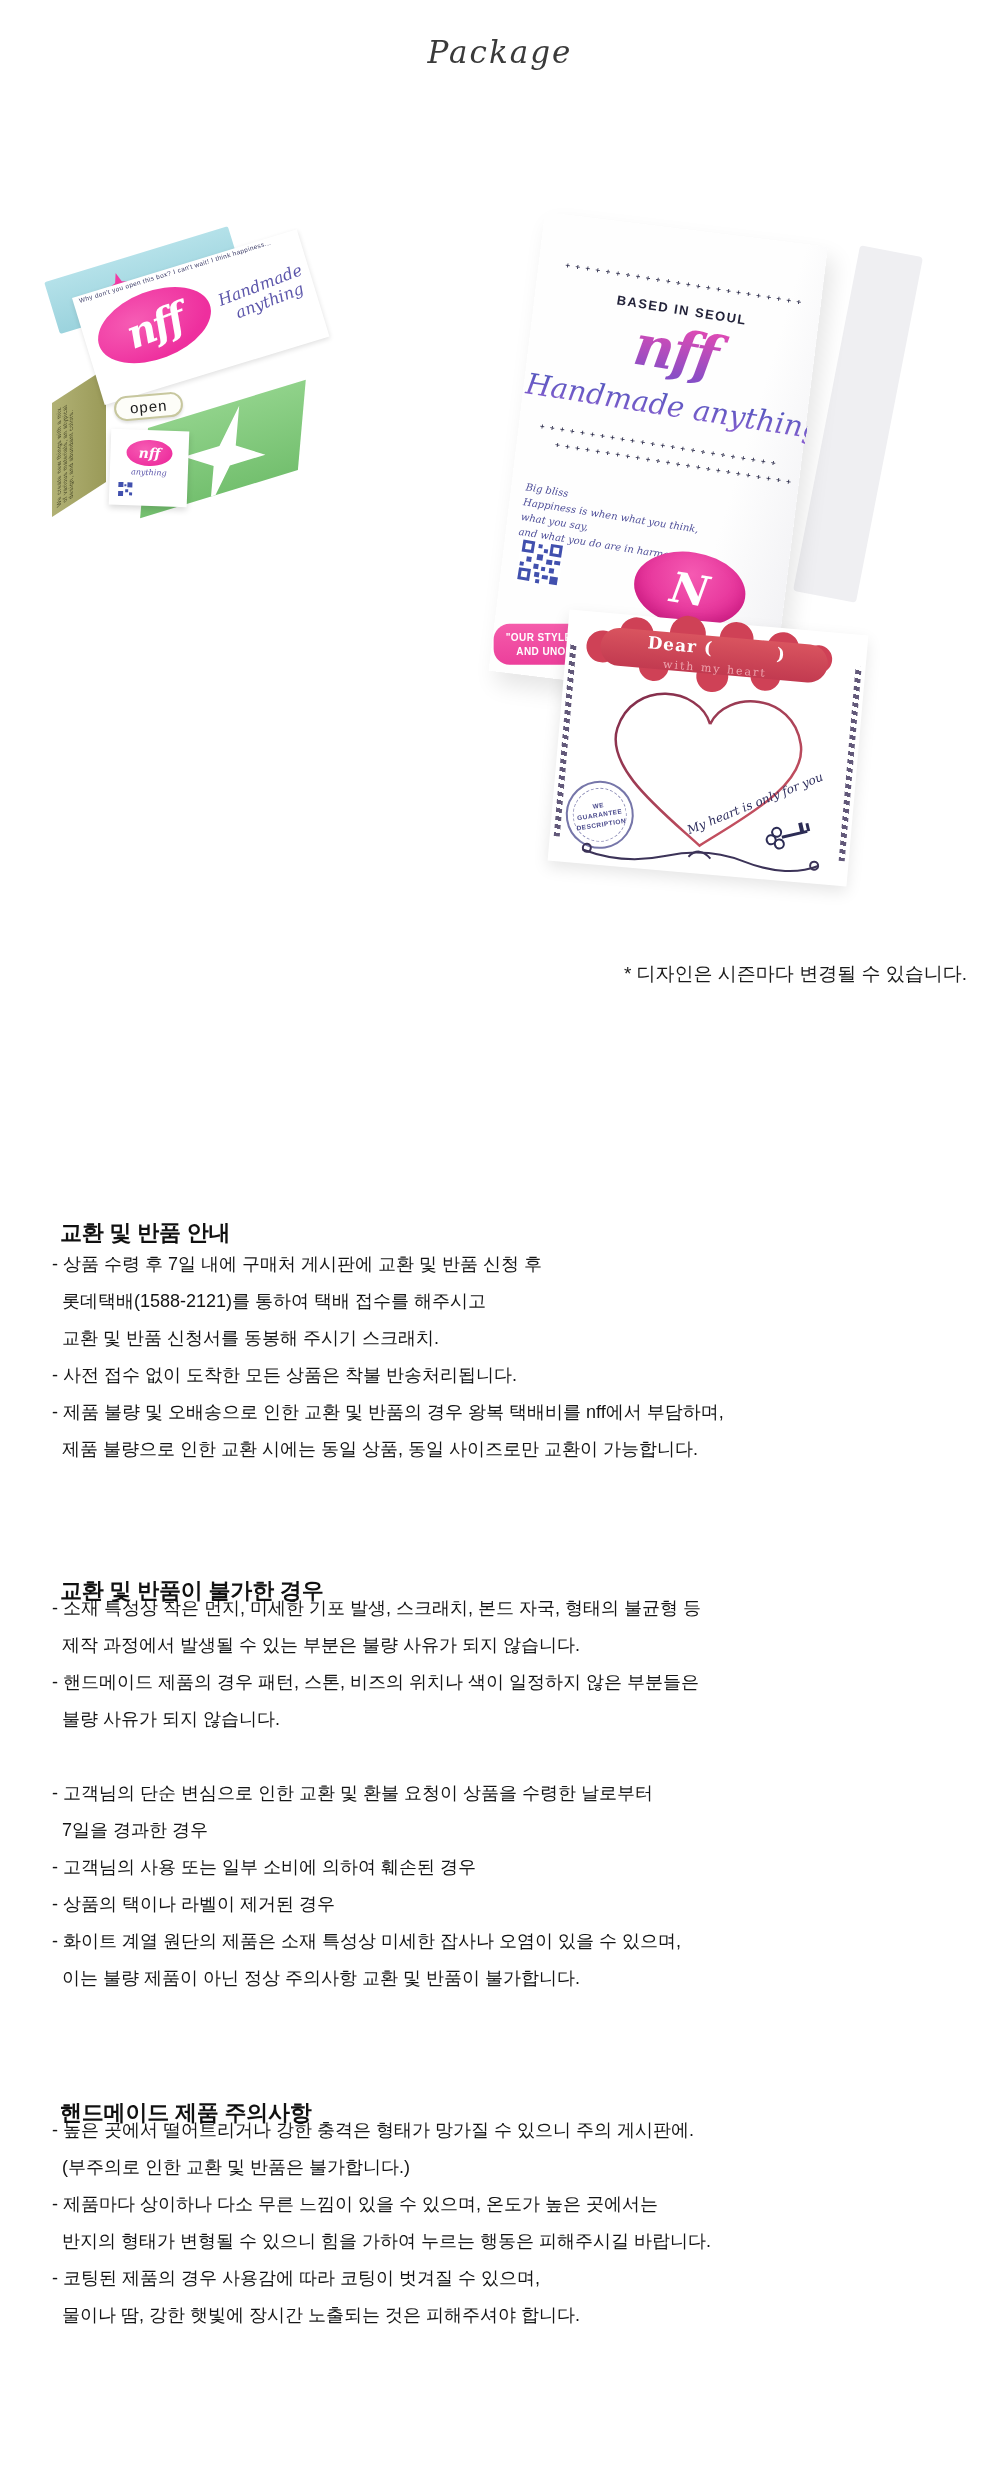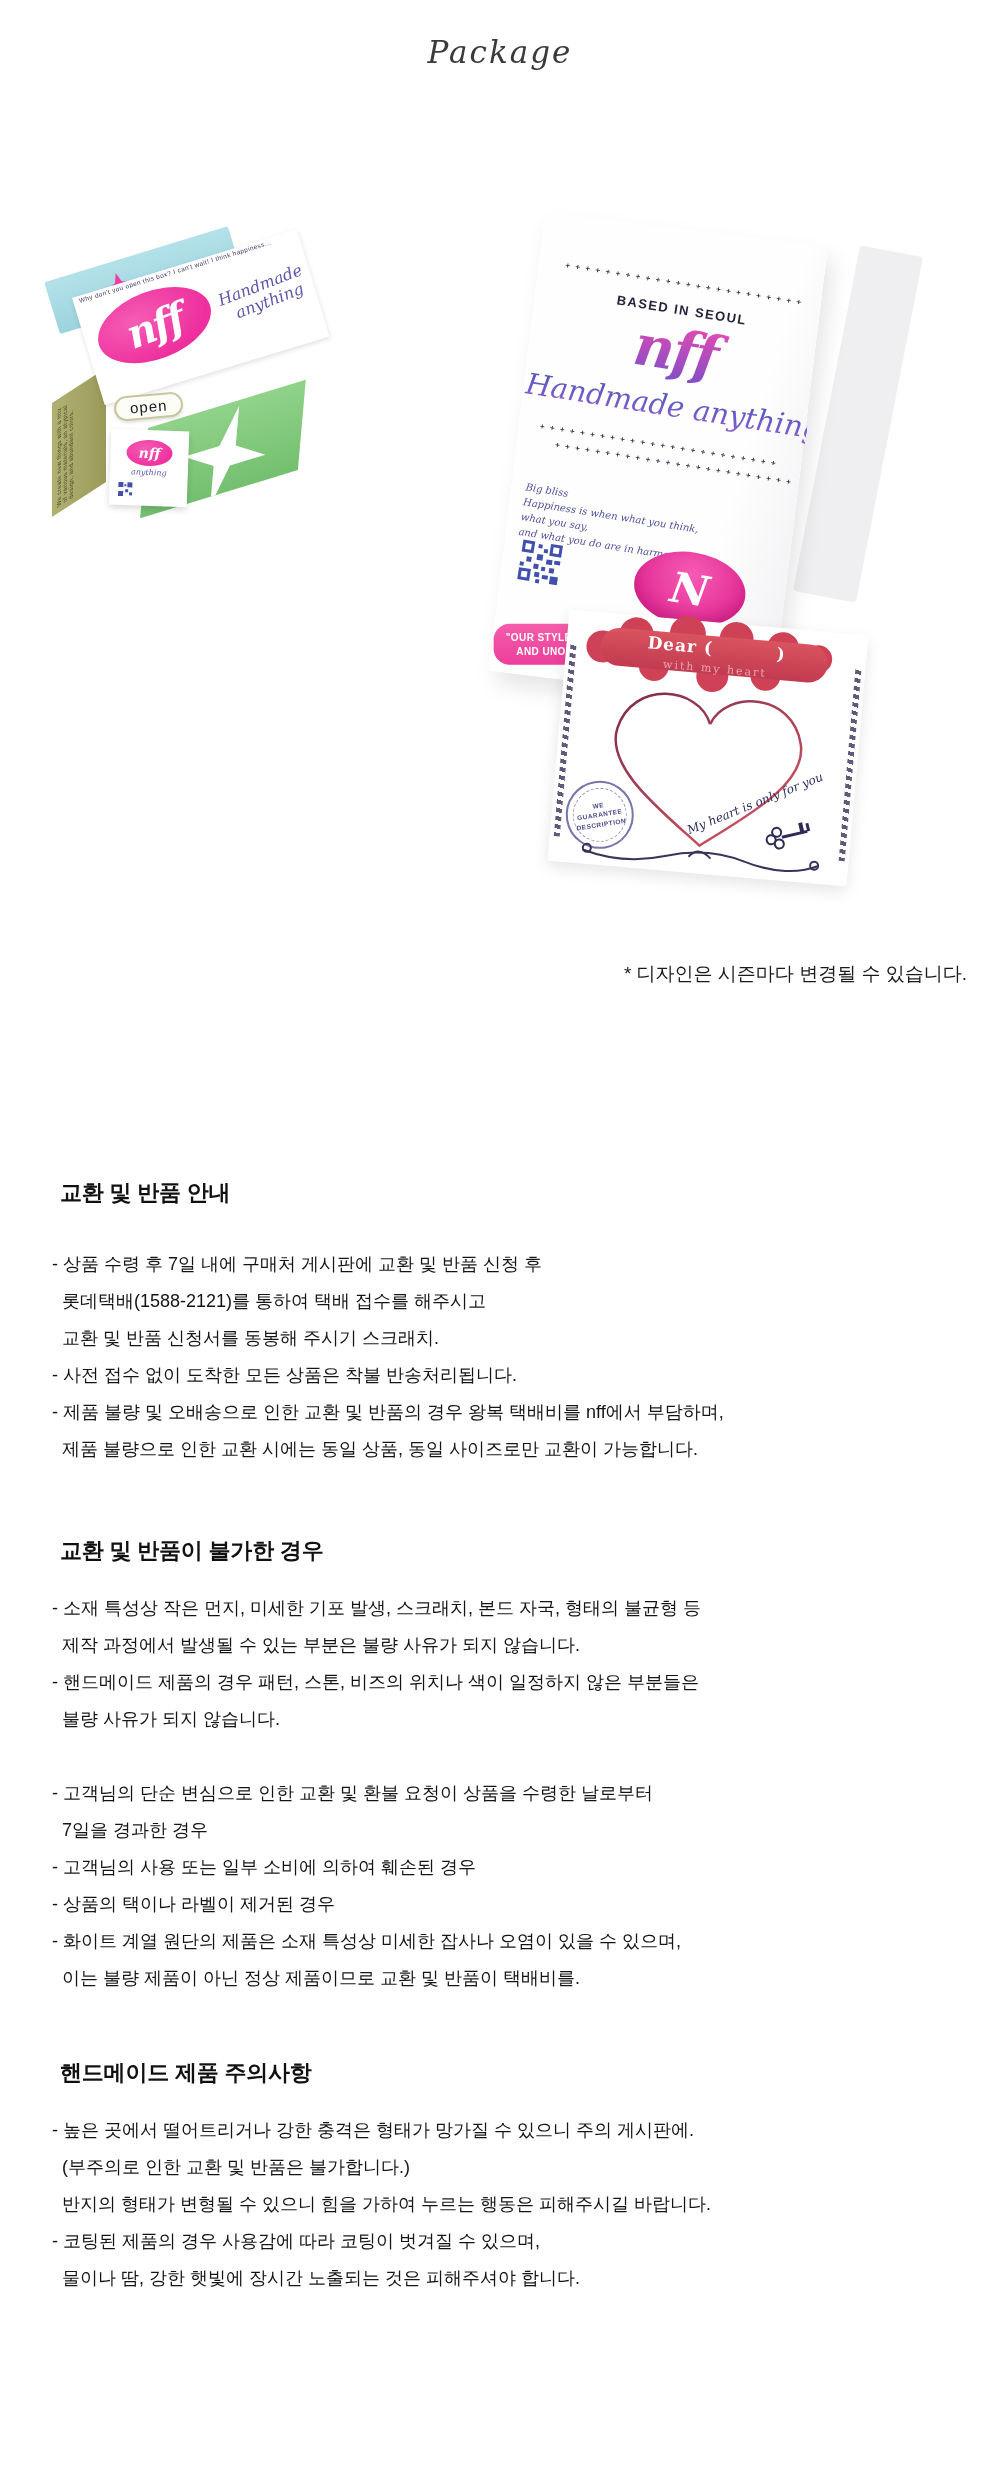--- a/index.html
+++ b/index.html
@@ -115,21 +115,21 @@
     justify-content:center;}
   .stamp:before{content:"";position:absolute;inset:5px;border:1px dashed rgba(72,72,140,.6);border-radius:50%;}
   .stamp-line{font-size:6.5px;font-weight:bold;color:#4a4a8c;letter-spacing:.5px;line-height:1.45;}
   .heart-cap{position:absolute;right:26px;top:170px;font-family:"DejaVu Serif",serif;font-style:italic;
     font-size:12px;color:#2e2e5e;transform:rotate(-27deg);white-space:nowrap;}
   .key{position:absolute;right:34px;top:192px;transform:rotate(-18deg);}
   .flourish{position:absolute;left:28px;bottom:4px;}
 
   
   .design-note{position:absolute;top:961px;right:33px;font-size:19px;color:#1a1a1a;}
-  .sec-h{position:absolute;left:60px;font-size:22px;font-weight:bold;color:#101010;letter-spacing:-.2px;}
+  .sec-h{position:absolute;left:60px;font-size:22px;font-weight:bold;color:#101010;letter-spacing:-.2px;margin-top:40px;}
   .sec-b{position:absolute;left:52px;width:900px;}
   .body-line{white-space:pre;font-size:18px;line-height:37px;min-height:37px;color:#141414;}
   .poem-line{white-space:pre;}
 </style>
 </head>
 <body>
 
 <div class="page">
 
   <div class="package-title">Package</div>
@@ -303,25 +303,26 @@
       <div class="body-line">- 소재 특성상 작은 먼지, 미세한 기포 발생, 스크래치, 본드 자국, 형태의 불균형 등</div>
       <div class="body-line">  제작 과정에서 발생될 수 있는 부분은 불량 사유가 되지 않습니다.</div>
       <div class="body-line">- 핸드메이드 제품의 경우 패턴, 스톤, 비즈의 위치나 색이 일정하지 않은 부분들은</div>
       <div class="body-line">  불량 사유가 되지 않습니다.</div>
       <div class="body-line"></div>
       <div class="body-line">- 고객님의 단순 변심으로 인한 교환 및 환불 요청이 상품을 수령한 날로부터</div>
       <div class="body-line">  7일을 경과한 경우</div>
       <div class="body-line">- 고객님의 사용 또는 일부 소비에 의하여 훼손된 경우</div>
       <div class="body-line">- 상품의 택이나 라벨이 제거된 경우</div>
       <div class="body-line">- 화이트 계열 원단의 제품은 소재 특성상 미세한 잡사나 오염이 있을 수 있으며,</div>
-      <div class="body-line">  이는 불량 제품이 아닌 정상 제품이므로 교환 및 반품이 택배비를.</div>
+      <div class="body-line">  이는 불량 제품이 아닌 정상 주의사항 교환 및 반품이 불가합니다.</div>
     </div>
 
   <div class="sec-h" style="top:2058px">핸드메이드 제품 주의사항</div>
   <div class="sec-b" style="top:2112px">
       <div class="body-line">- 높은 곳에서 떨어트리거나 강한 충격은 형태가 망가질 수 있으니 주의 게시판에.</div>
       <div class="body-line">  (부주의로 인한 교환 및 반품은 불가합니다.)</div>
+      <div class="body-line">- 제품마다 상이하나 다소 무른 느낌이 있을 수 있으며, 온도가 높은 곳에서는</div>
       <div class="body-line">  반지의 형태가 변형될 수 있으니 힘을 가하여 누르는 행동은 피해주시길 바랍니다.</div>
       <div class="body-line">- 코팅된 제품의 경우 사용감에 따라 코팅이 벗겨질 수 있으며,</div>
       <div class="body-line">  물이나 땀, 강한 햇빛에 장시간 노출되는 것은 피해주셔야 합니다.</div>
     </div>
 
 </div>
 
 </body></html>

